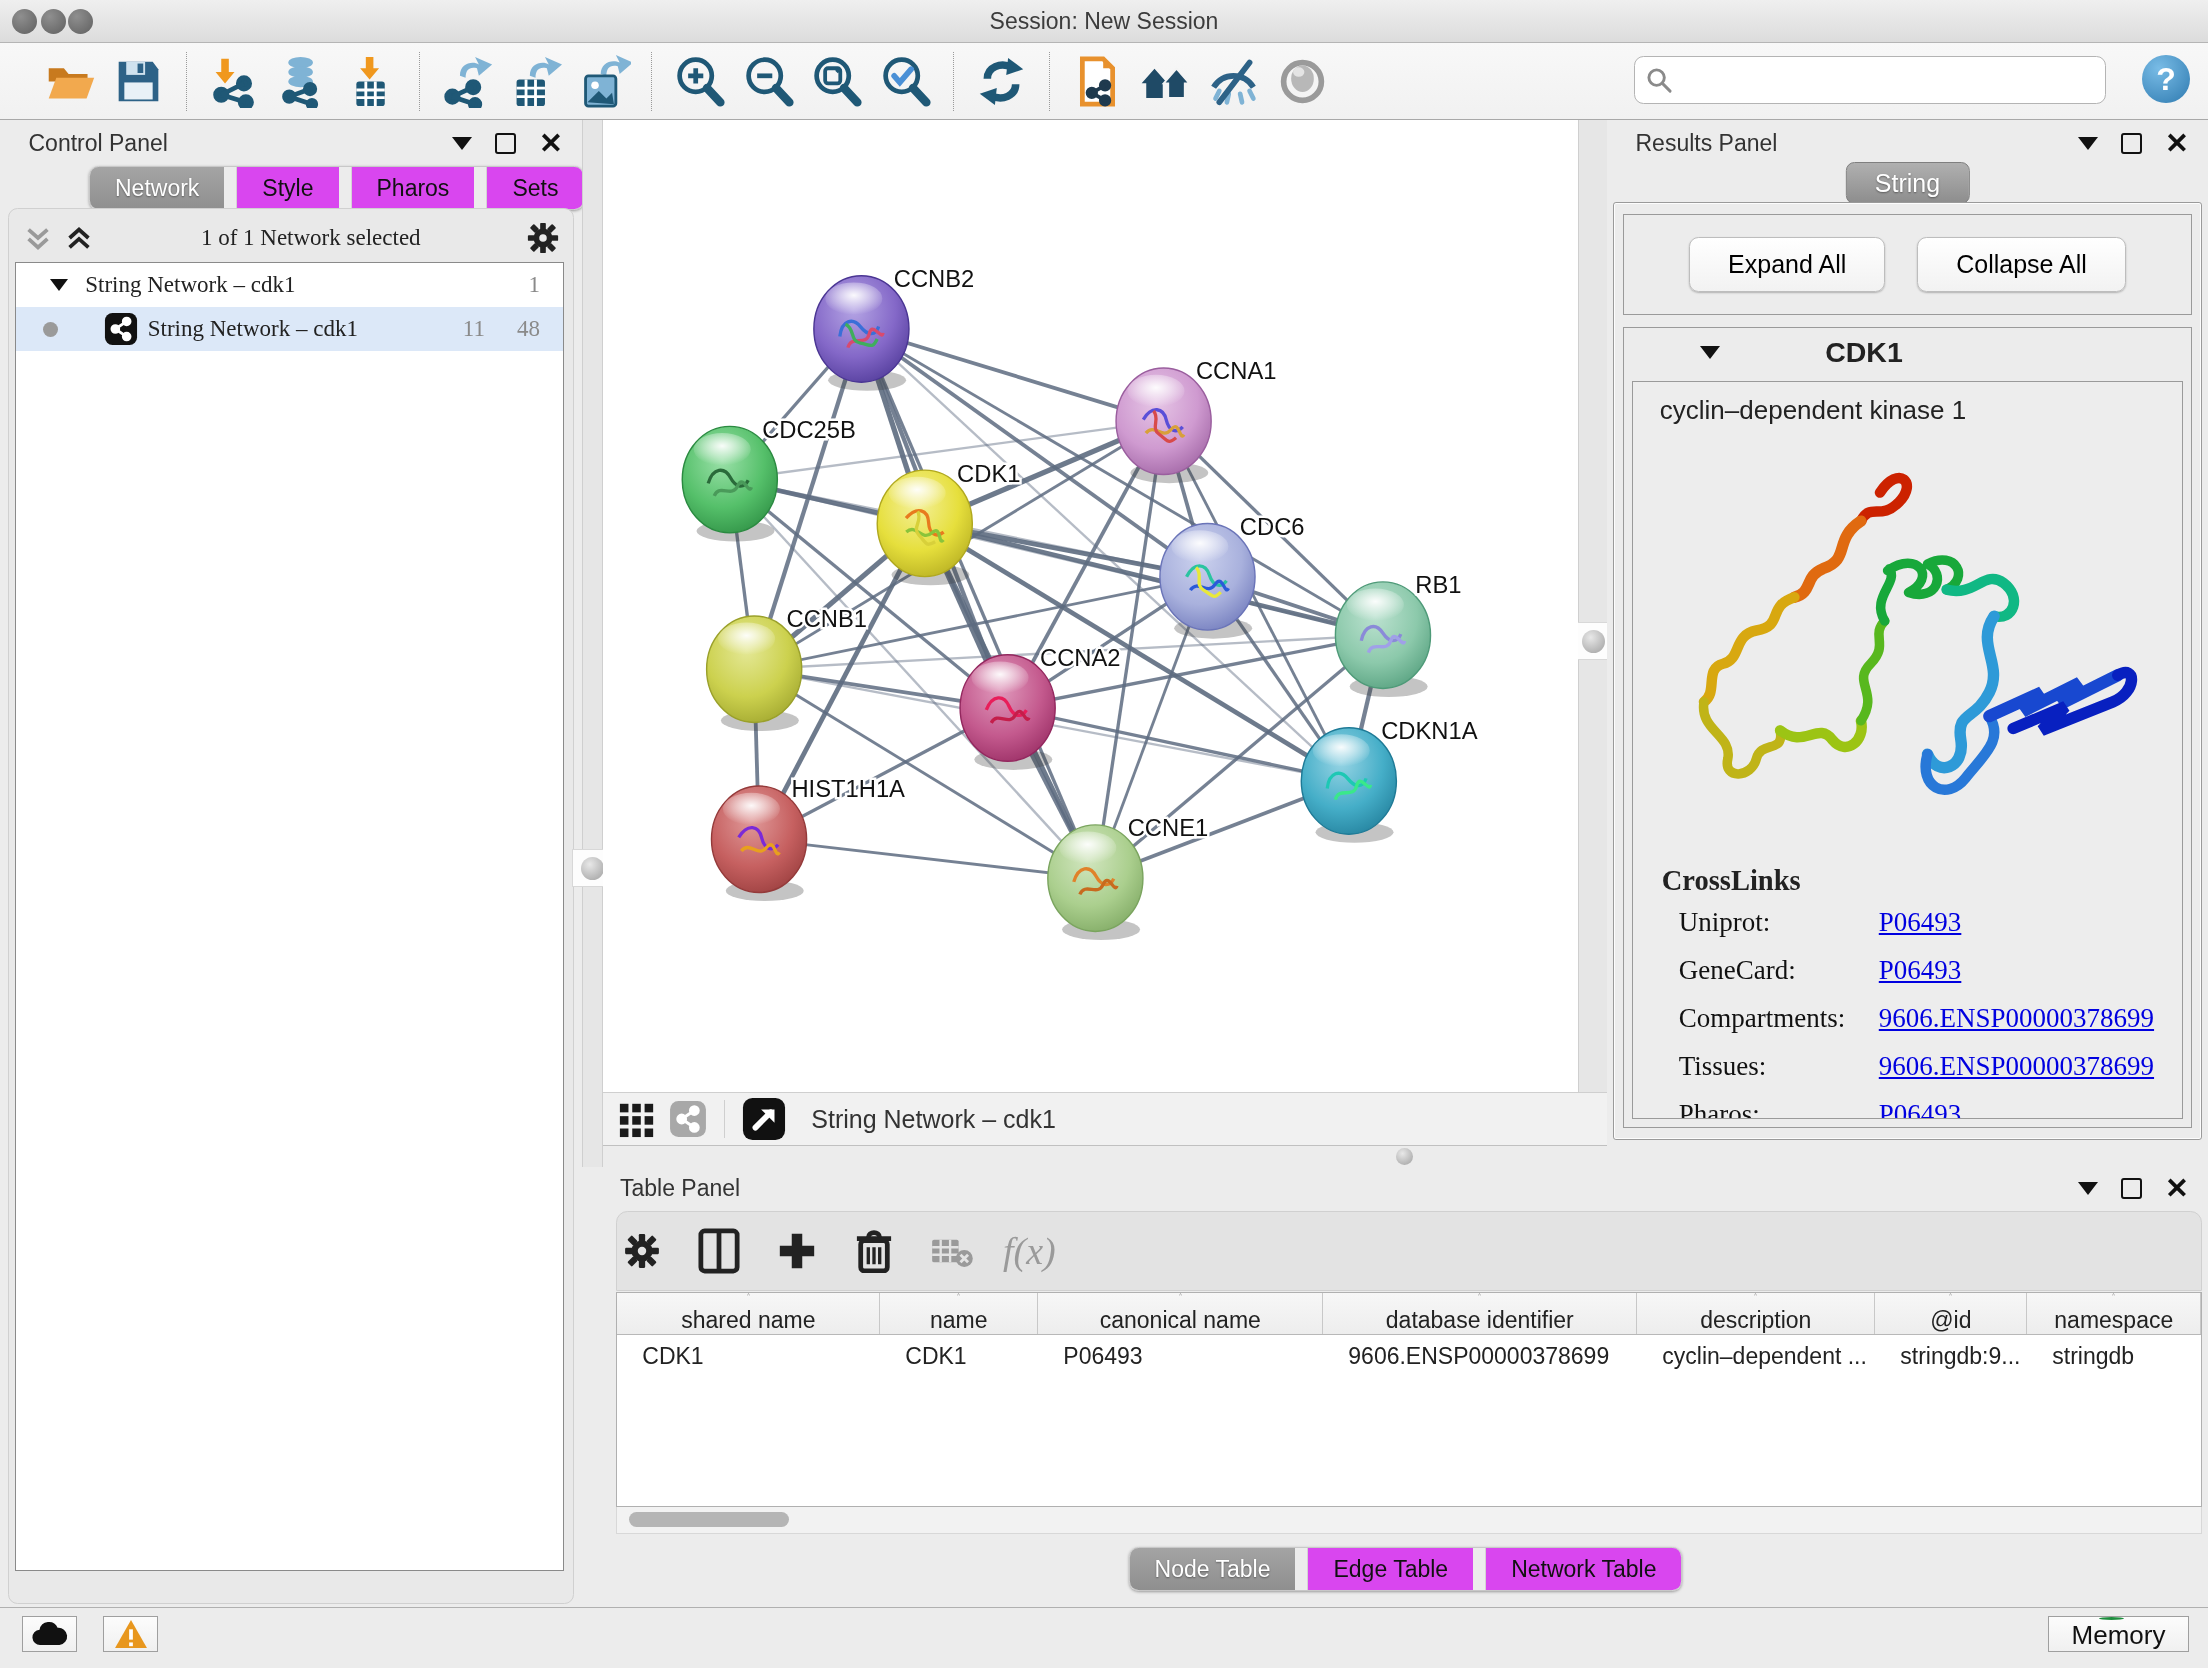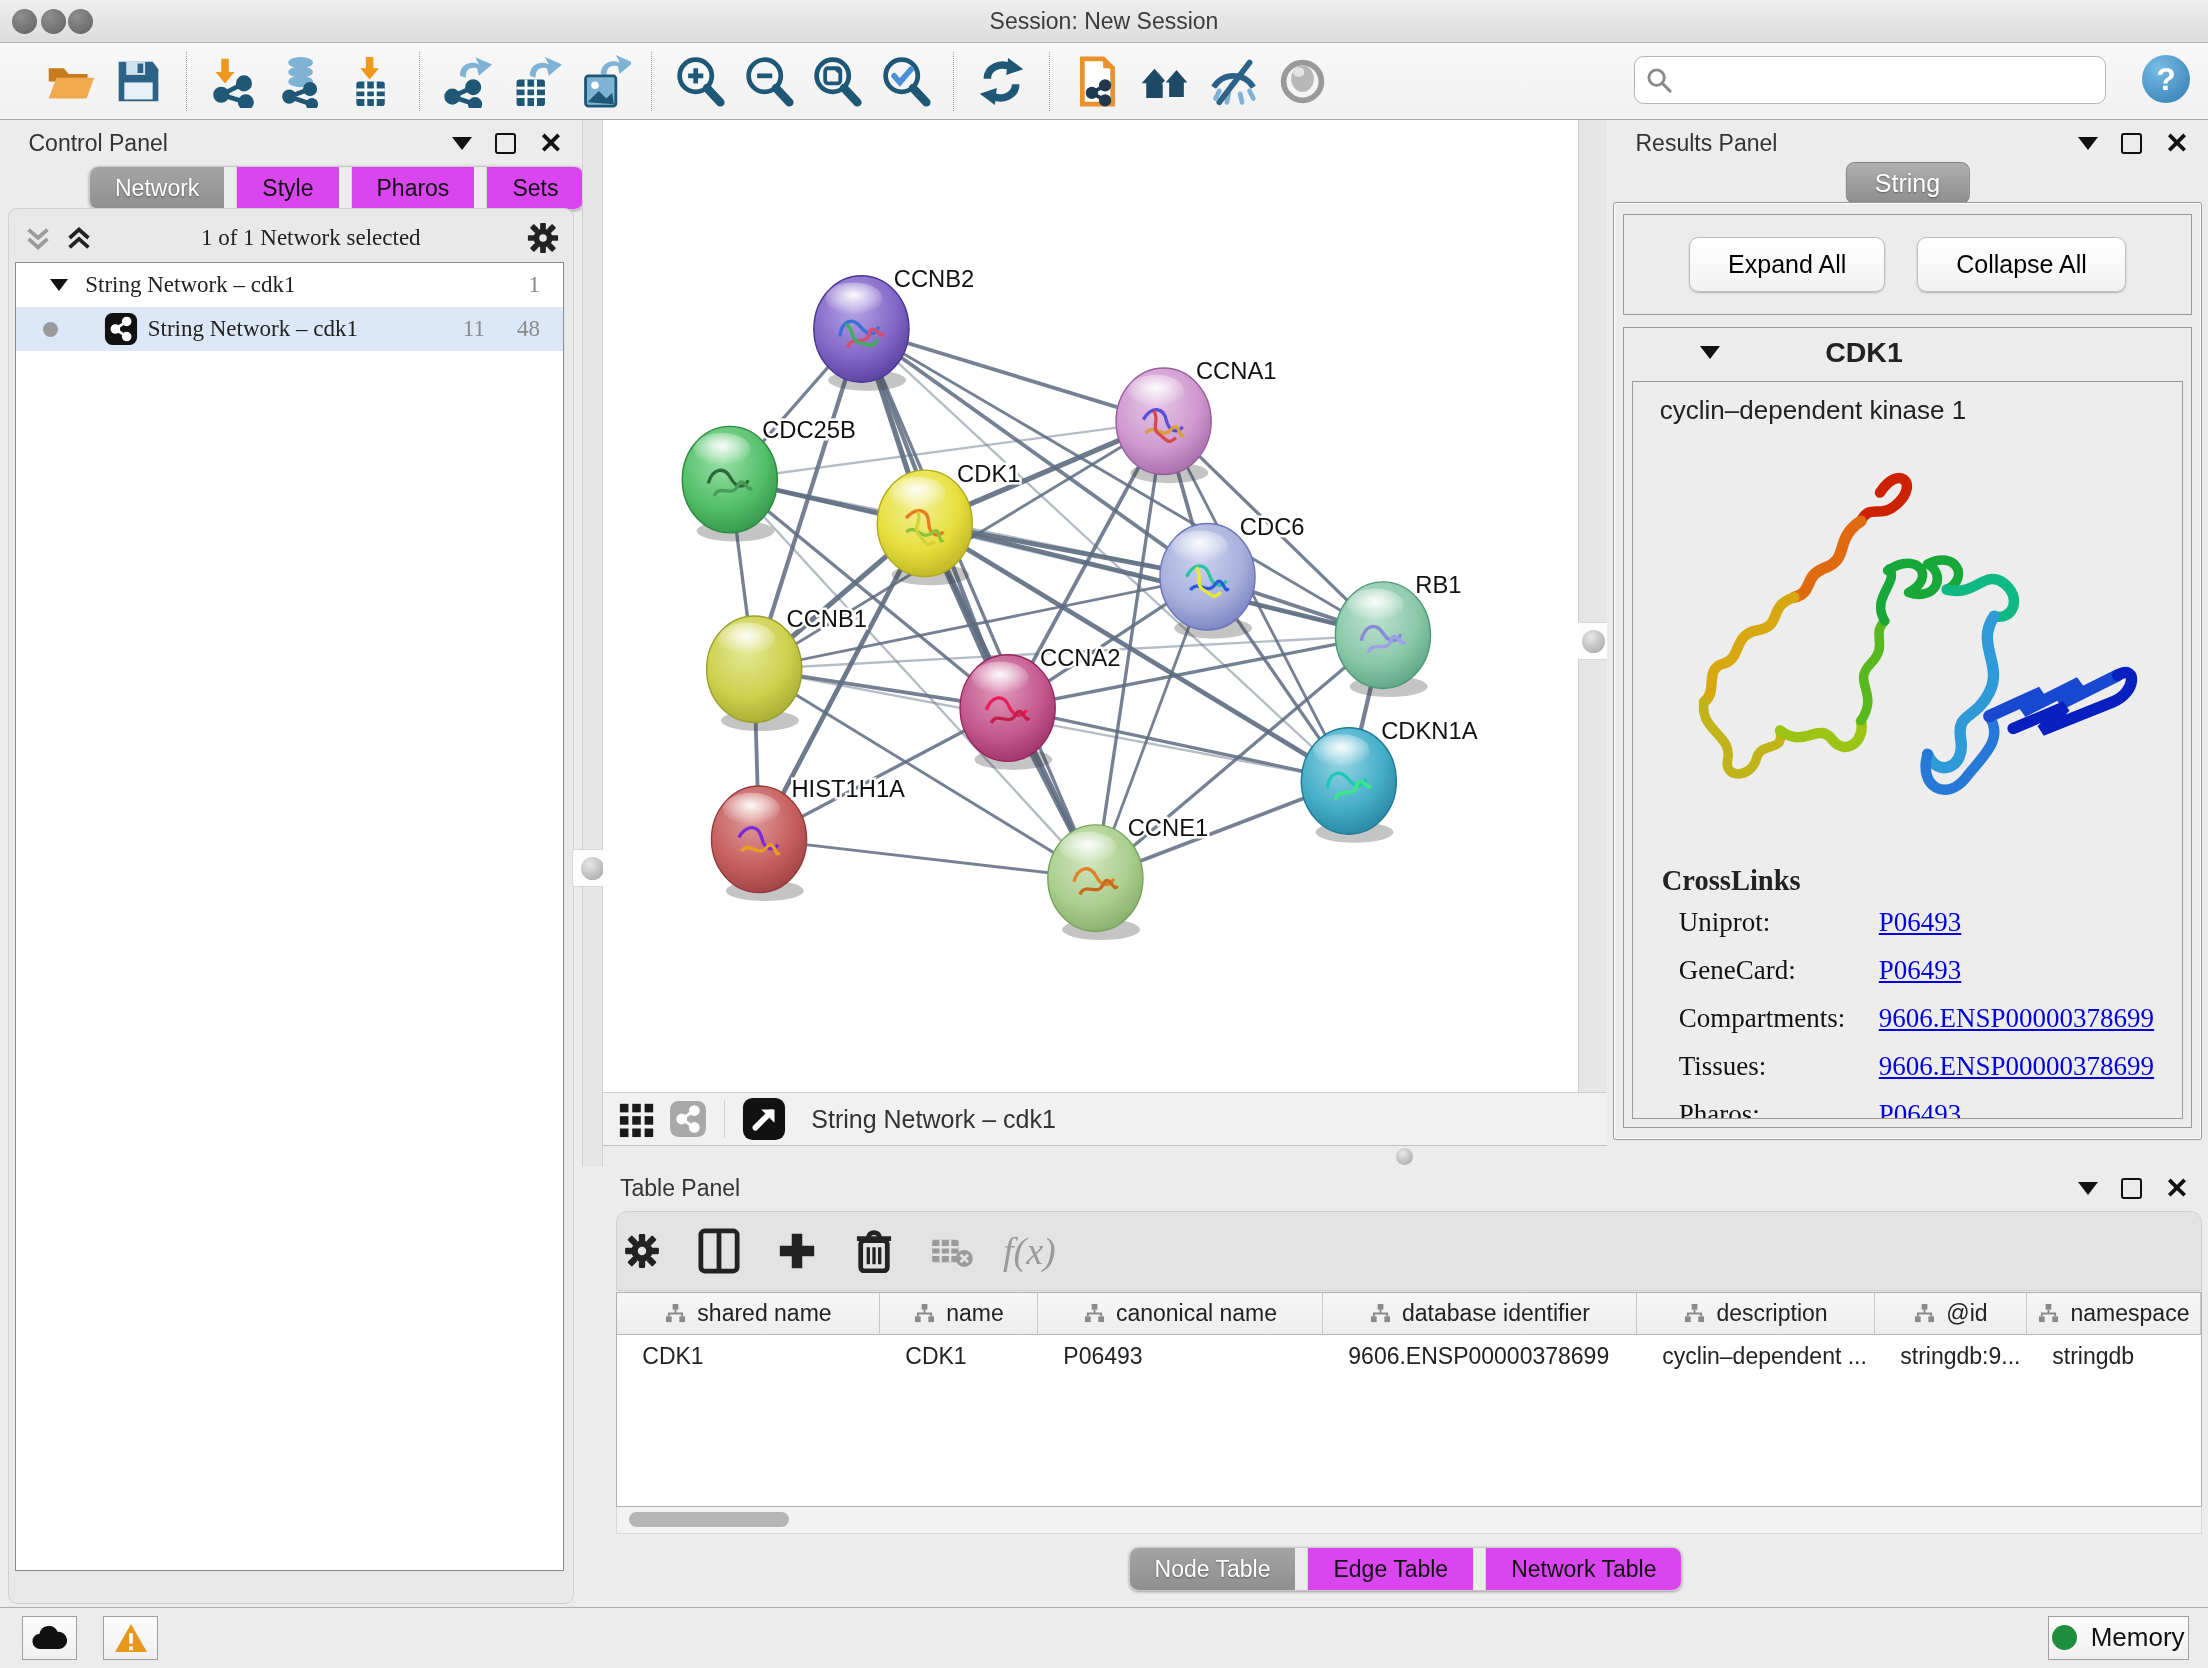--- a/index.html
+++ b/index.html
@@ -104,34 +104,34 @@
   .table-panel{position:absolute;left:603px;top:1167px;width:1605px;height:440px;background:#ececec;}
   .tp-head{position:absolute;left:17px;right:19px;top:7.6px;display:flex;justify-content:space-between;align-items:center;}
   .tp-toolbar{position:absolute;left:13.3px;right:5.7px;top:44px;height:80px;background:#e3e3e3;
     border:1px solid #d0d0d0;border-radius:11.4px 11.4px 0 0;display:flex;align-items:center;gap:28.5px;}
   .tp-tool{width:49px;height:49px;display:flex;align-items:center;justify-content:center;cursor:pointer;}
   .fx{font-family:"Liberation Serif",serif;font-style:italic;font-size:38px;color:#9a9a9a;}
   .ntable{position:absolute;left:13.3px;right:5.7px;top:125px;height:215px;background:#fff;
     border:1px solid #b0b0b0;overflow:hidden;}
   .thead{display:flex;height:42px;background:linear-gradient(#f7f7f7,#ededed);border-bottom:1px solid #b8b8b8;}
   .th{display:flex;align-items:center;justify-content:center;gap:11.4px;font-size:23px;color:#222;
-    border-right:1px solid #c8c8c8;overflow:hidden;white-space:nowrap;cursor:pointer;}
+    border-right:1px solid #c8c8c8;overflow:hidden;white-space:nowrap;cursor:pointer;flex-direction:column;}
   .trow{display:flex;height:42px;background:#fff;}
   .td{font-size:23px;padding-left:25px;display:flex;align-items:center;overflow:hidden;
     white-space:nowrap;border-right:1px solid transparent;}
   .hscroll{position:absolute;left:13.3px;right:5.7px;top:340px;height:27px;background:#f2f2f2;
     border:1px solid #d8d8d8;border-top:none;}
   .hthumb{position:absolute;left:11.4px;top:4.8px;width:160px;height:15px;border-radius:7.6px;background:#b5b5b5;cursor:pointer;}
   .tp-tabs{position:absolute;left:0;right:0;top:380px;display:flex;justify-content:center;}
 
   
   .statusbar{position:absolute;left:0;top:1607px;width:2208px;height:61px;background:#ececec;
     border-top:1px solid #b0b0b0;}
-  .sb-btn{position:absolute;top:7.6px;height:44px;background:linear-gradient(#fcfcfc,#f0f0f0);
-    border:1.9px solid #9f9f9f;display:flex;align-items:center;justify-content:center;cursor:pointer;}
+  .sb-btn{position:absolute;top:7.6px;height:36px;background:linear-gradient(#fcfcfc,#f0f0f0);
+    border:1.9px solid #9f9f9f;display:flex;align-items:center;justify-content:center;cursor:pointer;flex-direction:column;}
   .memdot{width:25px;height:25px;border-radius:50%;background:#1e8e3e;margin-right:13.3px;}
   .memlabel{font-size:26px;color:#111;}
 </style>
 </head>
 <body>
 
 <div id="app">
 
   <div class="titlebar">
     <div class="traffic" style="left:12.4px"></div>

